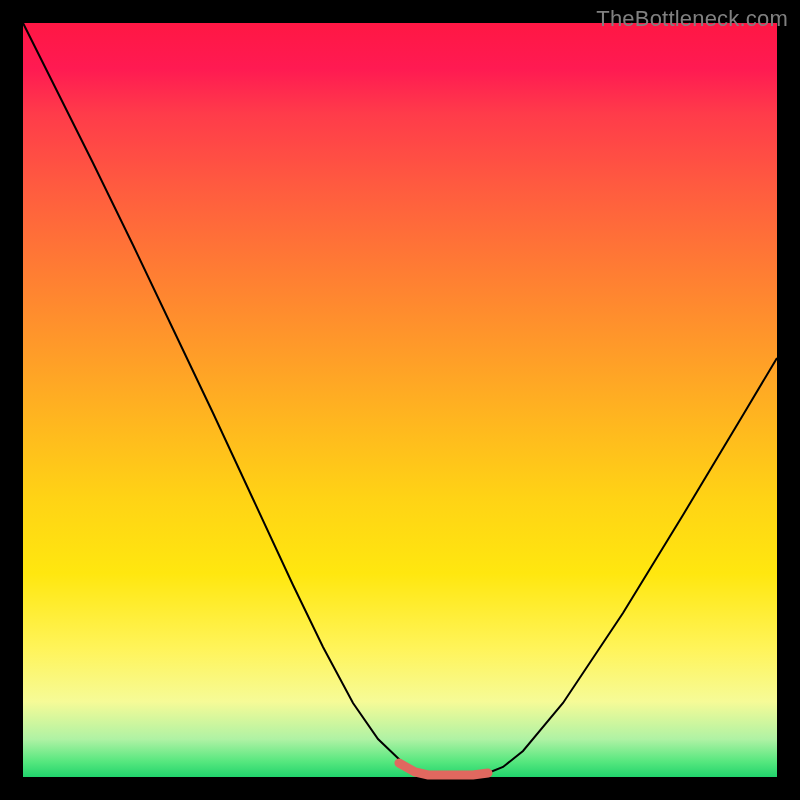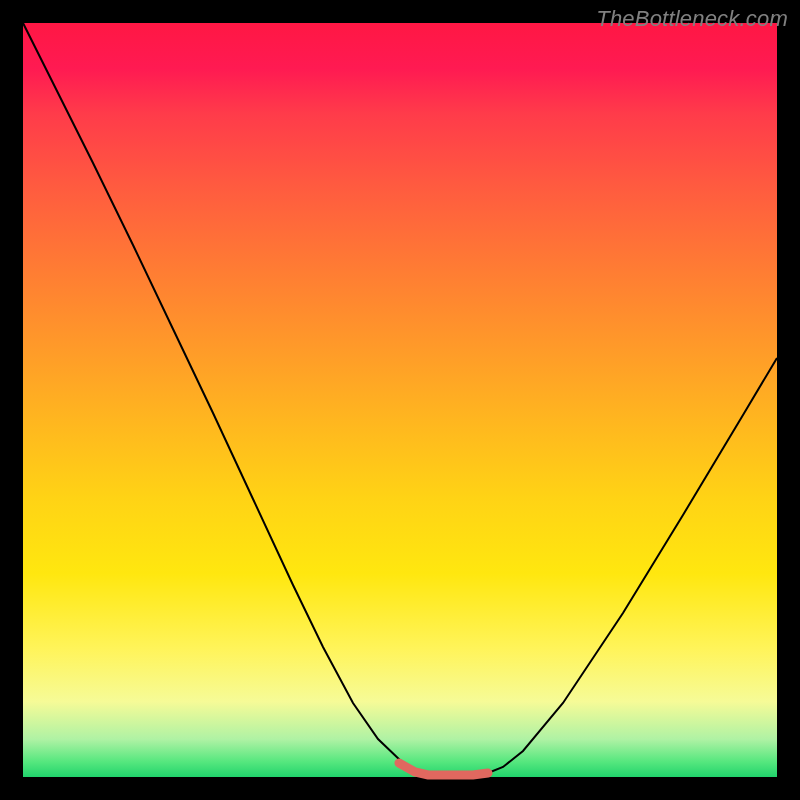--- a/index.html
+++ b/index.html
@@ -12,21 +12,20 @@
     font-family: Arial, sans-serif;
   }
   .watermark {
     position: absolute;
     top: 6px;
     right: 12px;
     color: #808080;
     font-size: 22px;
     z-index: 10;
     letter-spacing: 0.2px;
-    font-style: italic;
   }
   .plot-frame {
     position: absolute;
     left: 23px;
     top: 23px;
     width: 754px;
     height: 754px;
     background: #000;
   }
   .gradient {

